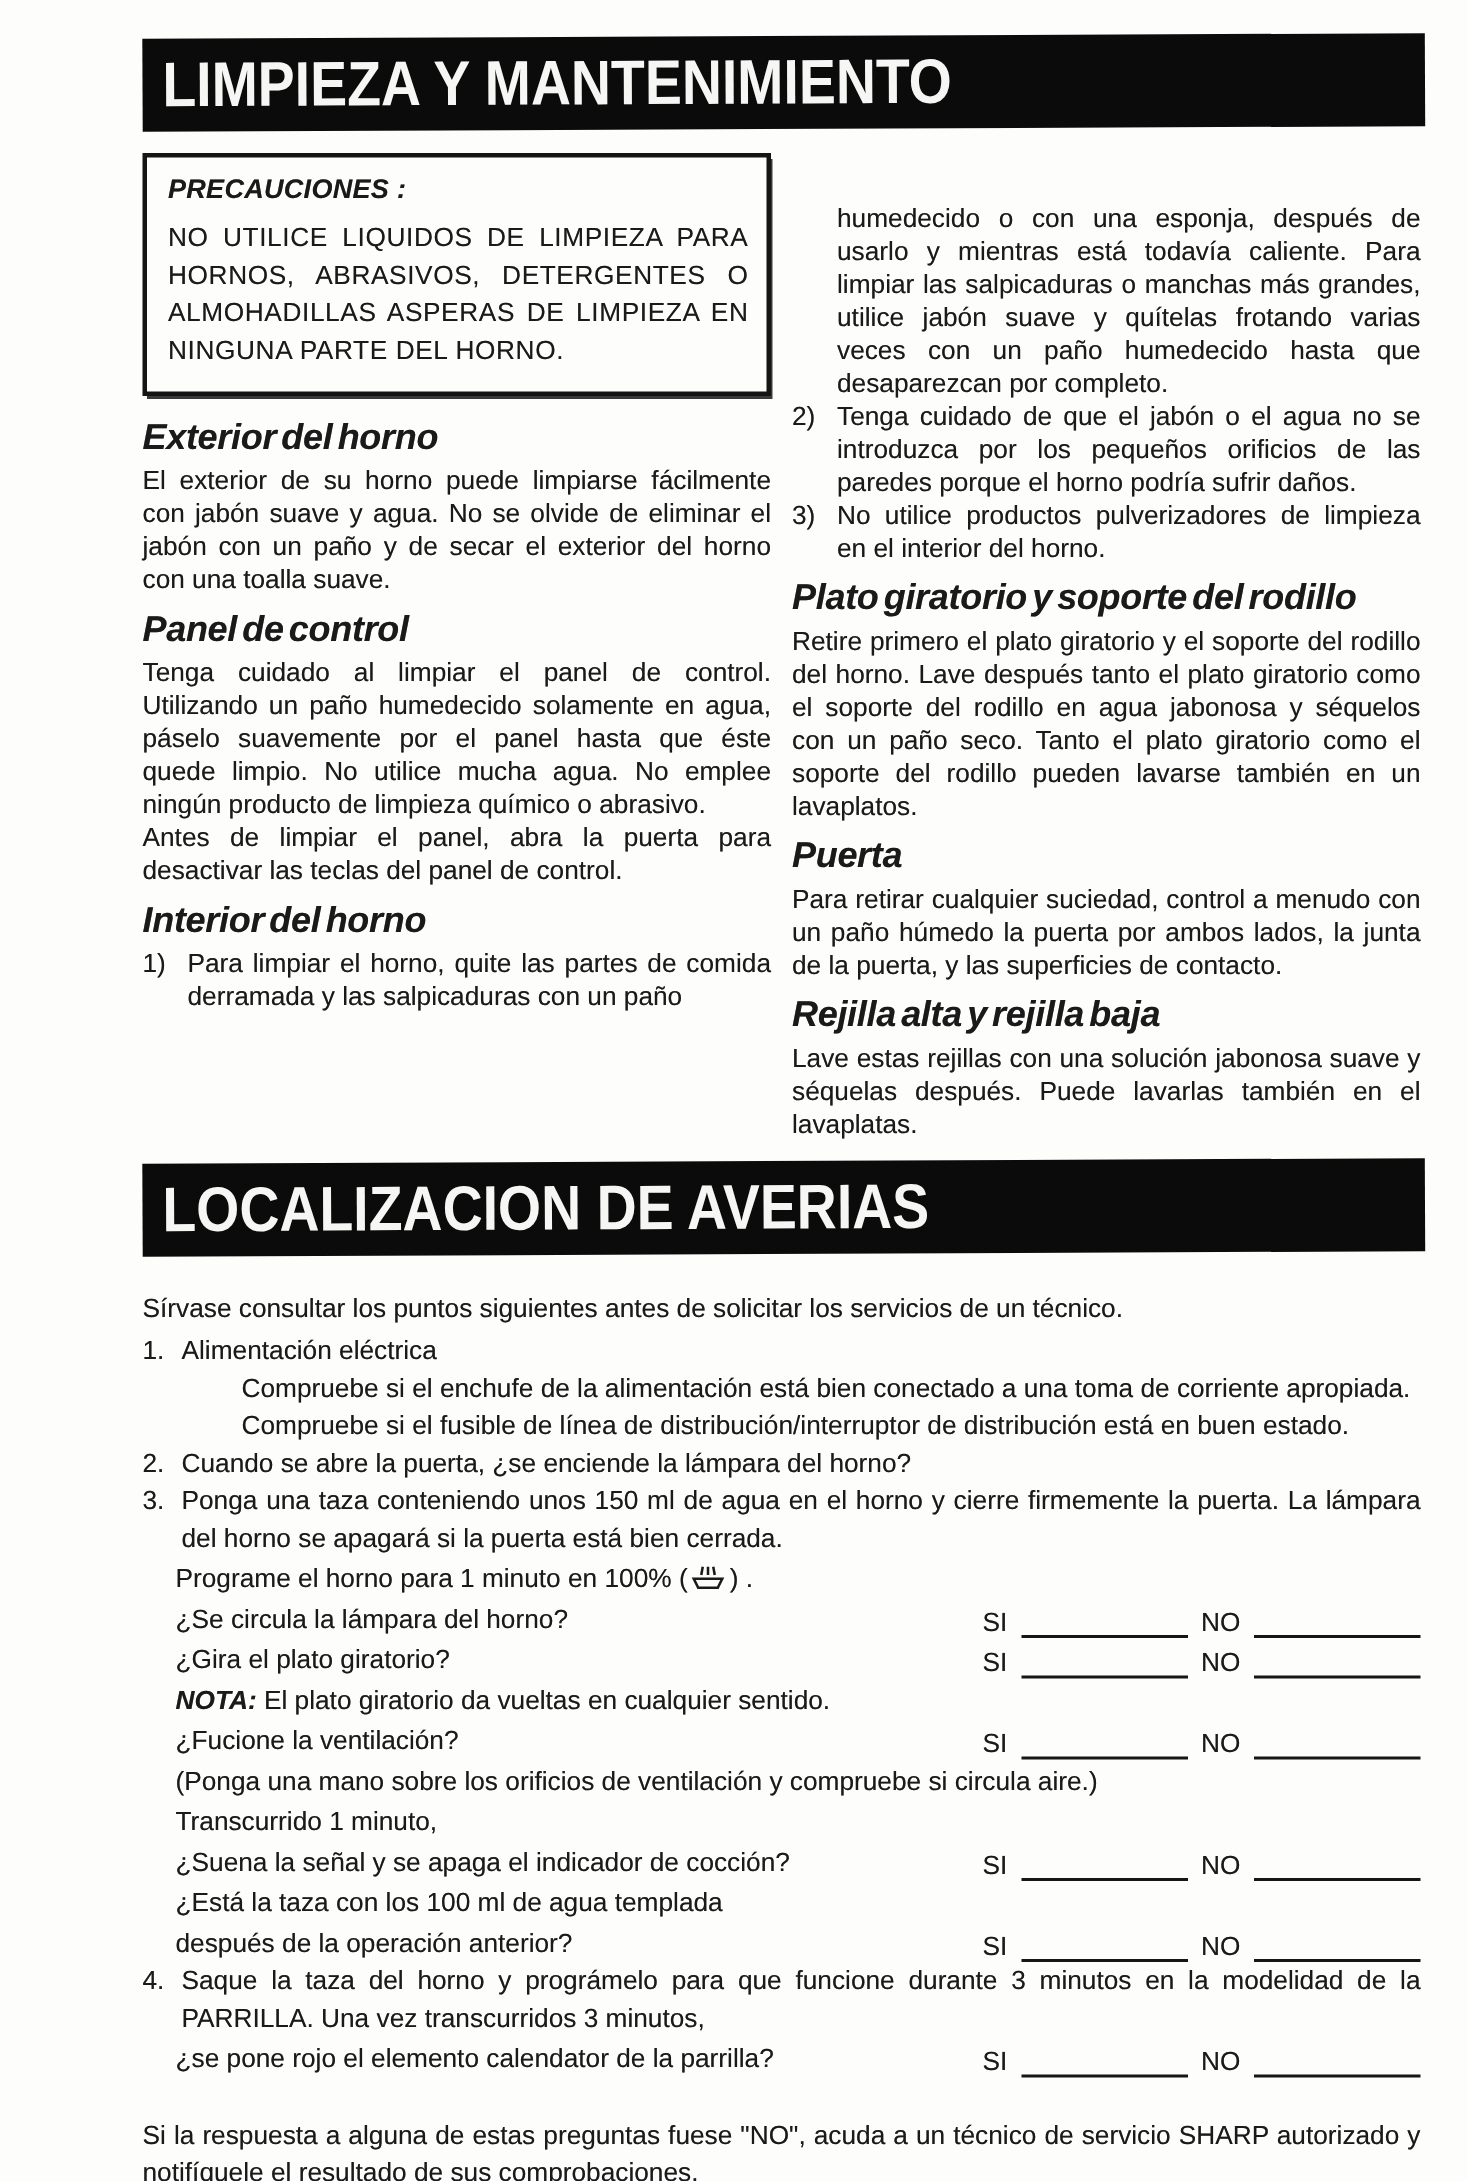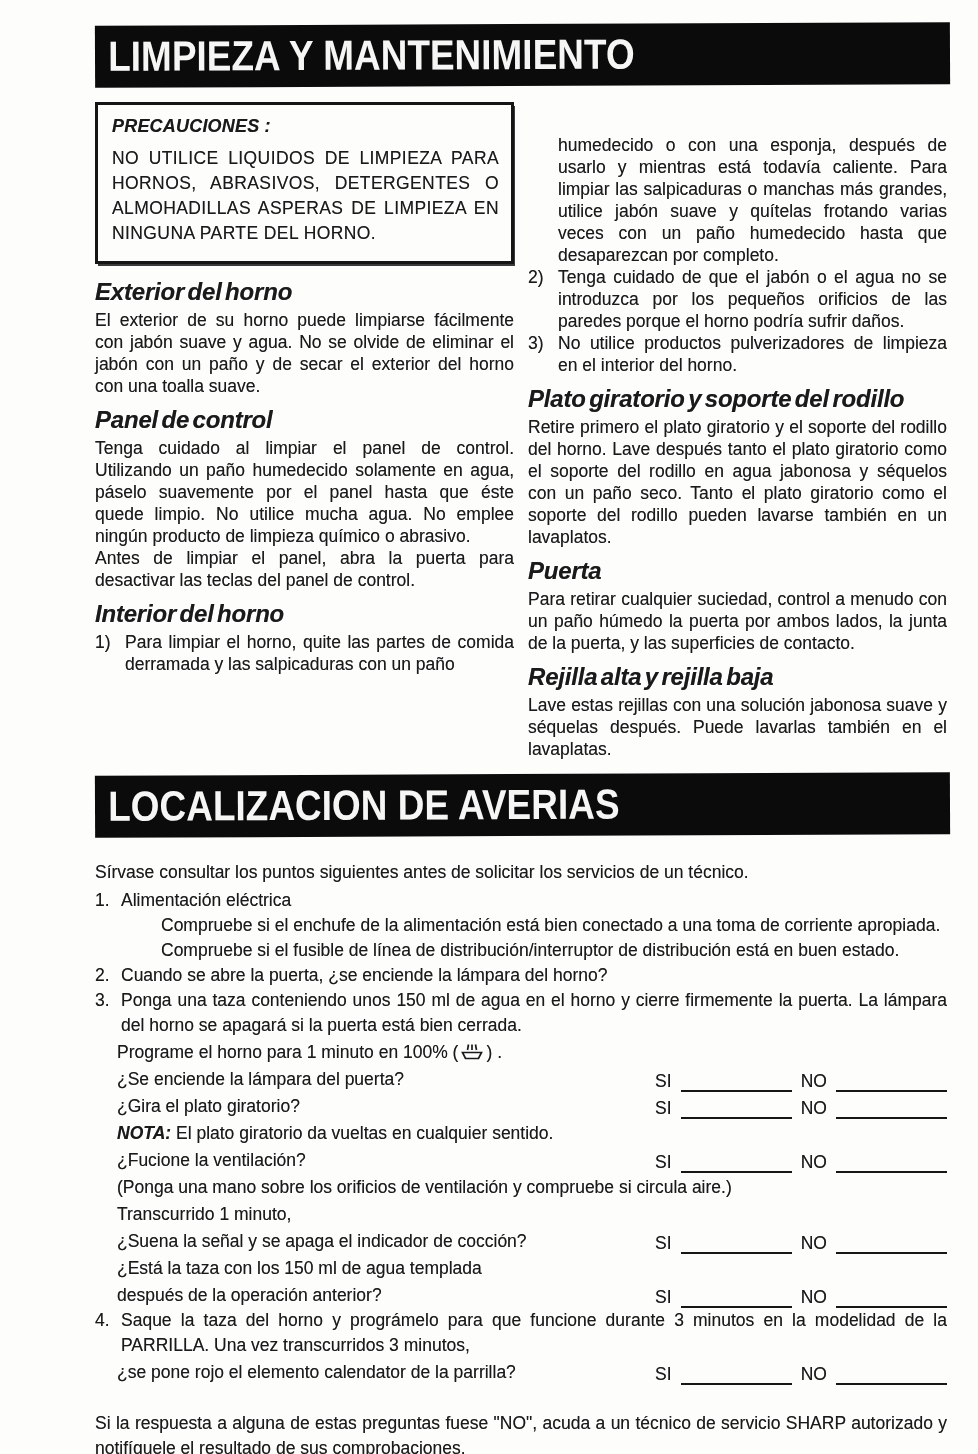--- a/index.html
+++ b/index.html
@@ -193,21 +193,21 @@
         <g stroke="#1a1a1a" stroke-width="1.7" fill="none">
           <path d="M7.5 7 L8.5 1.5"></path>
             <path d="M12 7 L12 1.5"></path>
             <path d="M16.5 7 L15.5 1.5"></path>
           <path d="M2.5 9.5 H21.5 L18.5 15.5 H5.5 Z"></path>
         </g>
       </svg><span>) .</span>
     </div>
 
     <div class="qrow">
-      <span class="qtext">¿Se enciende la lámpara del puerta?</span>
+      <span class="qtext">¿Se circula la lámpara del horno?</span>
       <span class="sino">
         <span class="lbl">SI</span>
         <span class="ln"></span>
         <span class="lbl">NO</span>
         <span class="ln"></span>
       </span>
     </div>
 
     <div class="qrow">
       <span class="qtext">¿Gira el plato giratorio?</span>
@@ -239,21 +239,21 @@
     <div class="qrow">
       <span class="qtext">¿Suena la señal y se apaga el indicador de cocción?</span>
       <span class="sino">
         <span class="lbl">SI</span>
         <span class="ln"></span>
         <span class="lbl">NO</span>
         <span class="ln"></span>
       </span>
     </div>
 
-    <div class="plain">¿Está la taza con los 150 ml de agua templada</div>
+    <div class="plain">¿Está la taza con los 100 ml de agua templada</div>
     <div class="qrow">
       <span class="qtext">después de la operación anterior?</span>
       <span class="sino">
         <span class="lbl">SI</span>
         <span class="ln"></span>
         <span class="lbl">NO</span>
         <span class="ln"></span>
       </span>
     </div>
 

